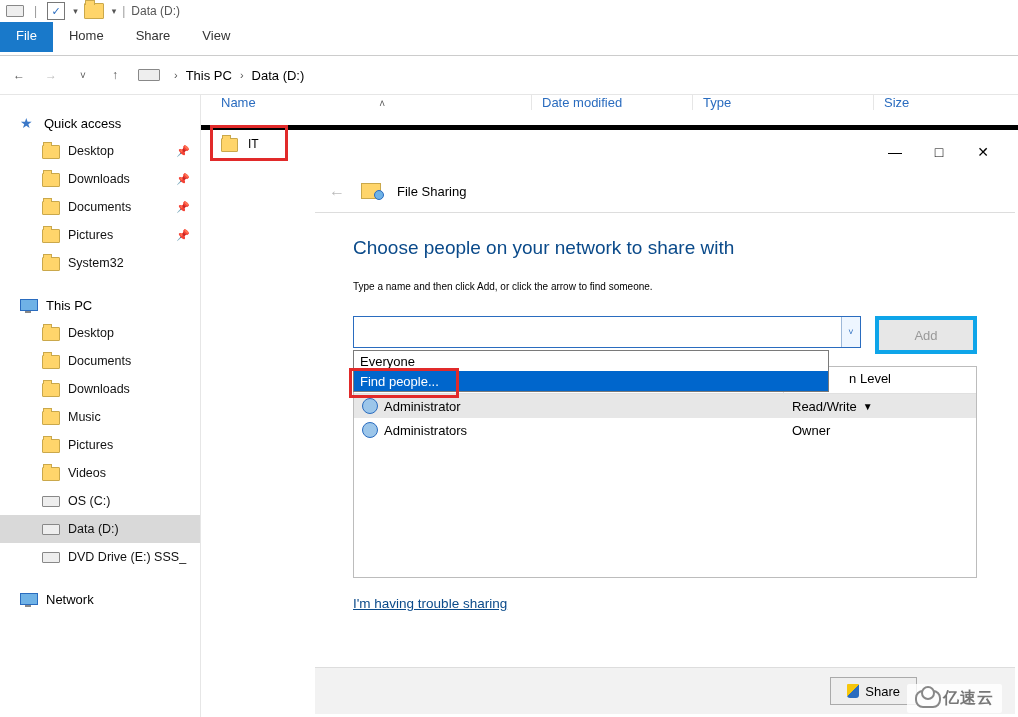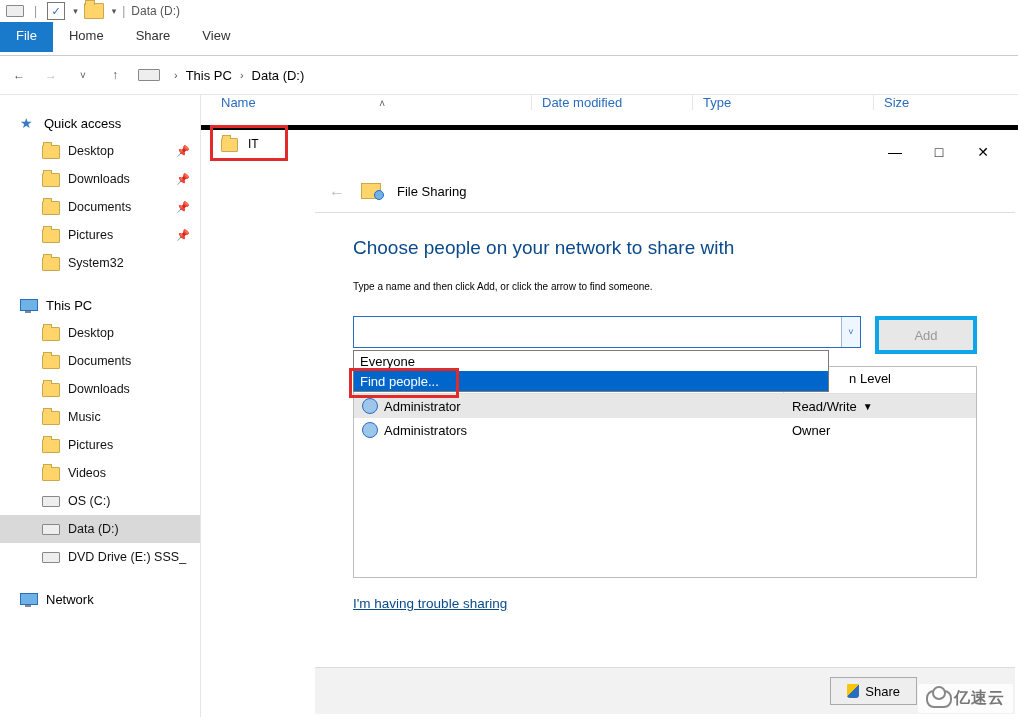--- a/index.html
+++ b/index.html
@@ -76,21 +76,21 @@
   .th-perm { width:176px; padding:4px 8px;}
   .trow { height:24px; display:flex; font-size:13px;}
   .trow.sel { background:#e7e7e7;}
   .td-name { flex:1; padding:2px 8px; display:flex; align-items:center; gap:6px;}
   .td-perm { width:176px; padding:2px 8px; display:flex; align-items:center; gap:6px;}
   .user-i { width:14px; height:14px; border-radius:50%; background:#9cc6ea; border:1px solid #2a6cbf;}
   .link { color:#0a4a8a; text-decoration:underline; font-size:13.5px; margin-top:18px; display:inline-block;text-align:right;}
   .dlg-footer { position:absolute; left:0; right:0; bottom:0; height:46px; border-top:1px solid #ddd; background:#f2f2f2; display:flex; justify-content:flex-end; align-items:center; padding-right:14px; gap:10px;}
   .footer-btn { height:26px; padding:0 16px; border:1px solid #aaa; background:#eee; display:flex; align-items:center; gap:6px; font-size:13px;}
   .shield { width:12px; height:14px; background: linear-gradient(135deg,#f7c60a 50%,#2a6cbf 50%); border-radius:1px 1px 3px 3px;}
-  .watermark { position:absolute; right:5px; bottom:4px; font-size:16px; font-weight:bold; color:#777; letter-spacing:1px; background:rgba(255,255,255,0.8); padding:4px 8px; border-radius:2px; z-index:30;}
+  .watermark { position:absolute; right:16px; bottom:4px; font-size:16px; font-weight:bold; color:#777; letter-spacing:1px; background:rgba(255,255,255,0.8); padding:4px 8px; border-radius:2px; z-index:30;}
   .cloud { display:inline-block; width:22px; height:14px; border:2px solid #888; border-radius:8px; position:relative; margin-right:2px; vertical-align:middle;}
   .cloud:before { content:""; position:absolute; top:-6px; left:4px; width:10px; height:10px; border:2px solid #888; border-radius:50%; background:#fff;}
 </style>
 </head>
 <body>
 
 <div class="titlebar">
   <span class="tb-icon"></span>
   <span class="sep">|</span>
   <span class="qat">

